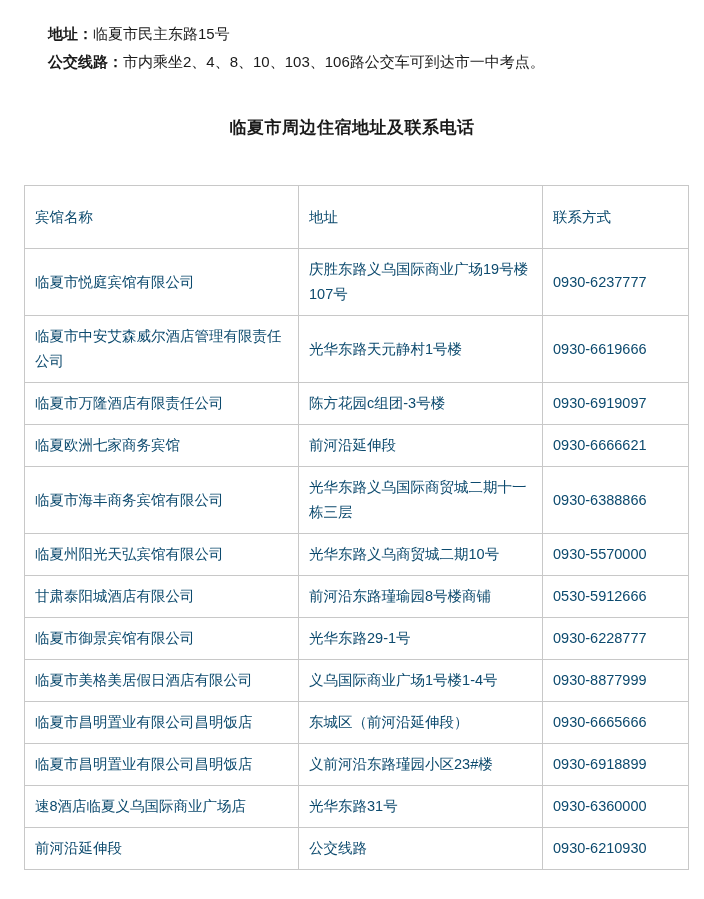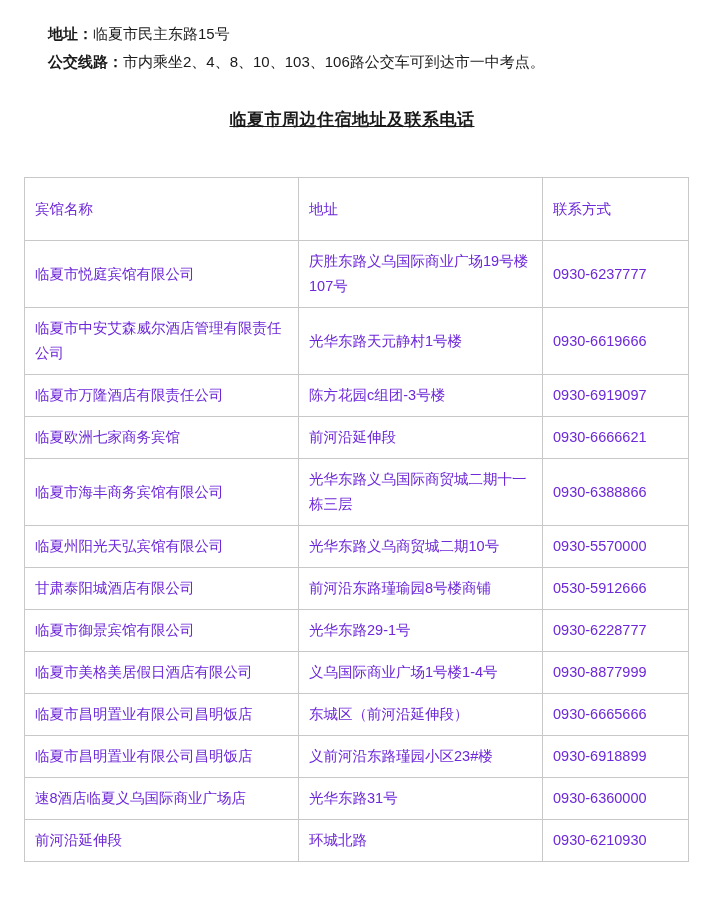--- a/index.html
+++ b/index.html
@@ -32,43 +32,42 @@
   .info-line .lbl {
     font-weight: bold;
   }
   .info-line .val {
     font-weight: normal;
   }
   .doc-title {
     text-align: center;
     font-size: 17px;
     font-weight: bold;
-    margin-top: 32px;
+    margin-top: 40px;
     margin-bottom: 0;
     letter-spacing: 0.5px;
-    text-decoration: underline;
   }
   .table-wrap {
     margin-top: 46px;
   }
   table.hotels {
     width: 664px;
     border-collapse: collapse;
     table-layout: fixed;
   }
   table.hotels th,
   table.hotels td {
     border: 1px solid #c8c8c8;
     font-size: 14.5px;
     line-height: 25px;
     padding: 8px 10px;
     vertical-align: middle;
     font-weight: normal;
     text-align: left;
-    color: #6d28d9;
+    color: #0c4a6e;
   }
   table.hotels col.c1 { width: 274px; }
   table.hotels col.c2 { width: 244px; }
   table.hotels col.c3 { width: 146px; }
   table.hotels thead th {
     height: 42px;
     padding-top: 10px;
     padding-bottom: 10px;
   }
   table.hotels td.phone {
@@ -161,20 +160,20 @@
           <td>义前河沿东路瑾园小区23#楼</td>
           <td class="phone">0930-6918899</td>
         </tr>
         <tr>
           <td>速8酒店临夏义乌国际商业广场店</td>
           <td>光华东路31号</td>
           <td class="phone">0930-6360000</td>
         </tr>
         <tr>
           <td>前河沿延伸段</td>
-          <td>环城北路</td>
+          <td>公交线路</td>
           <td class="phone">0930-6210930</td>
         </tr>
       </tbody>
     </table>
   </div>
 
 </div>
 
 </body></html>

